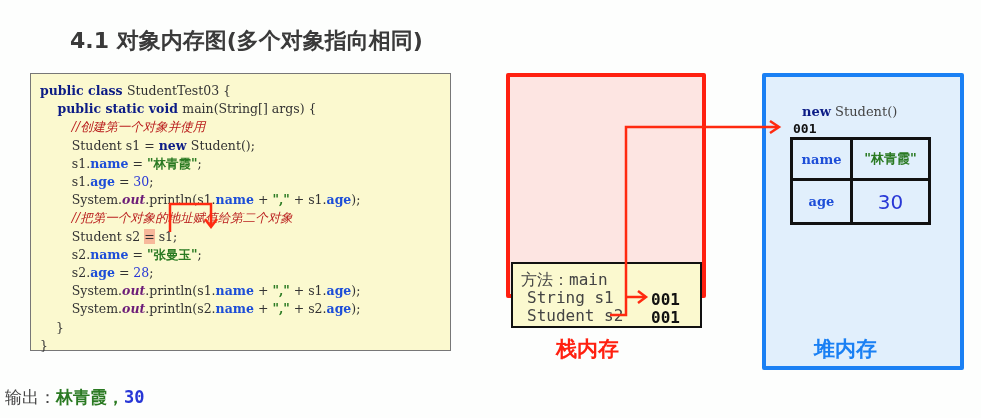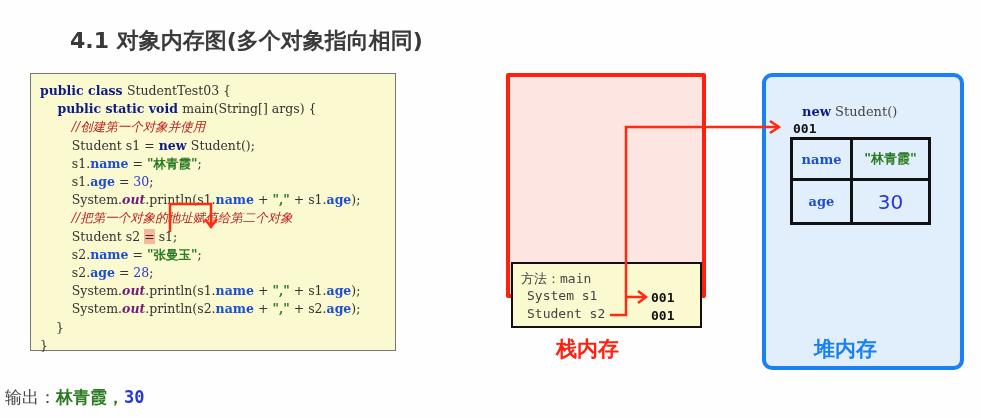--- a/index.html
+++ b/index.html
@@ -1,30 +1,30 @@
 <!DOCTYPE html>
 <html><head>
   <meta charset="utf-8">
   <style>
     html,body{margin:0;padding:0;}
     body{width:981px;height:418px;background:#fdfefd;position:relative;overflow:hidden;font-family:"DejaVu Sans",sans-serif;}
     .title{position:absolute;left:70px;top:26px;font-size:22px;font-weight:bold;color:#3a3a3a;font-family:"DejaVu Sans",sans-serif;letter-spacing:0px;}
-    .code-box{position:absolute;left:30px;top:73px;width:366px;height:278px;background:#fbf9cf;border:1px solid #777;box-sizing:border-box;}
+    .code-box{position:absolute;left:30px;top:73px;width:421px;height:278px;background:#fbf9cf;border:1px solid #777;box-sizing:border-box;}
     .code{position:absolute;left:9px;top:8px;font-family:"DejaVu Serif",serif;font-size:12.5px;line-height:18.2px;color:#333;white-space:pre;}
     .kw{color:#0c1c86;font-weight:bold;}
     .fld{color:#1d4ed8;font-weight:bold;}
     .str{color:#2a7a22;font-weight:bold;}
     .num{color:#2837d6;}
     .cmt{color:#b91c1c;font-style:italic;}
     .out{color:#6c1c78;font-style:italic;font-weight:bold;}
     .hl{background:#f7b89a;}
     .stack{position:absolute;left:506px;top:73px;width:200px;height:225px;background:#fde5e2;border:4px solid #ff2010;box-sizing:border-box;border-radius:2px;}
-    .heap{position:absolute;left:762px;top:73px;width:202px;height:297px;background:#e1effc;border:4px solid #1a80f4;box-sizing:border-box;border-radius:10px;}
+    .heap{position:absolute;left:762px;top:73px;width:202px;height:297px;background:#e1effc;border:4px solid #1a80f4;box-sizing:border-box;border-radius:2px;}
     .mem-label{position:absolute;font-size:21px;font-weight:bold;font-family:"DejaVu Sans",sans-serif;}
-    .frame{position:absolute;left:511px;top:262px;width:191px;height:66px;background:#fbf9cf;border:2px solid #111;box-sizing:border-box;font-family:"DejaVu Sans Mono",monospace;font-size:13px;color:#444;}
+    .frame{position:absolute;left:511px;top:262px;width:191px;height:66px;background:#fbf9cf;border:2px solid #111;box-sizing:border-box;font-family:"DejaVu Sans Mono",monospace;font-size:16px;color:#444;}
     .frame .row{position:absolute;white-space:pre;}
     .addr{font-weight:bold;color:#111;}
     .obj-title{position:absolute;left:784px;top:104px;font-family:"DejaVu Serif",serif;font-size:13px;color:#444;margin-left:18px;}
     .obj-addr{position:absolute;left:793px;top:121px;font-family:"DejaVu Sans Mono",monospace;font-size:13px;font-weight:bold;color:#111;}
     .obj-table{position:absolute;left:790px;top:137px;width:141px;height:88px;border:3px solid #111;box-sizing:border-box;display:grid;grid-template-columns:60px 1fr;grid-template-rows:1fr 1fr;}
     .cell{display:flex;align-items:center;justify-content:center;box-sizing:border-box;}
     .c1{border-right:3px solid #111;}
     .r1{border-bottom:3px solid #111;}
     .output{position:absolute;left:5px;top:386px;font-size:17px;color:#444;font-family:"DejaVu Sans",sans-serif;}
     svg.arrows{position:absolute;left:0;top:0;width:981px;height:418px;pointer-events:none;}
@@ -37,21 +37,21 @@
 <div class="code-box">
   <div class="code" id="code"><div><span class="kw">public class </span><span>StudentTest03 {</span></div><div><span class="kw">    public static void </span><span>main(String[] args) {</span></div><div><span class="cmt">        //创建第一个对象并使用</span></div><div><span>        Student s1 = </span><span class="kw">new </span><span>Student();</span></div><div><span>        s1.</span><span class="fld">name</span><span> = </span><span class="str">"林青霞"</span><span>;</span></div><div><span>        s1.</span><span class="fld">age</span><span> = </span><span class="num">30</span><span>;</span></div><div><span>        System.</span><span class="out">out</span><span>.println(s1.</span><span class="fld">name</span><span> + </span><span class="str">","</span><span> + s1.</span><span class="fld">age</span><span>);</span></div><div><span class="cmt">        //把第一个对象的地址赋值给第二个对象</span></div><div><span>        Student s2 </span><span class="hl">=</span><span> s1;</span></div><div><span>        s2.</span><span class="fld">name</span><span> = </span><span class="str">"张曼玉"</span><span>;</span></div><div><span>        s2.</span><span class="fld">age</span><span> = </span><span class="num">28</span><span>;</span></div><div><span>        System.</span><span class="out">out</span><span>.println(s1.</span><span class="fld">name</span><span> + </span><span class="str">","</span><span> + s1.</span><span class="fld">age</span><span>);</span></div><div><span>        System.</span><span class="out">out</span><span>.println(s2.</span><span class="fld">name</span><span> + </span><span class="str">","</span><span> + s2.</span><span class="fld">age</span><span>);</span></div><div><span>    }</span></div><div><span>}</span></div></div>
 </div>
 
 <div class="stack">
   <div class="mem-label" style="left:46px;top:258px;color:#ff2010;">栈内存</div>
 </div>
 
 <div class="frame">
   <div class="row" style="left:8px;top:6px;">方法：main</div>
-  <div class="row" style="left:14px;top:24px;">System s1</div>
+  <div class="row" style="left:14px;top:24px;">String s1</div>
   <div class="row addr" style="left:138px;top:26px;">001</div>
   <div class="row" style="left:14px;top:42px;">Student s2</div>
   <div class="row addr" style="left:138px;top:44px;">001</div>
 </div>
 
 <div class="heap">
   <div class="mem-label" style="left:48px;top:258px;color:#1a80f4;">堆内存</div>
 </div>
 
 <div class="obj-title"><span class="kw">new</span><span> Student()</span></div>

